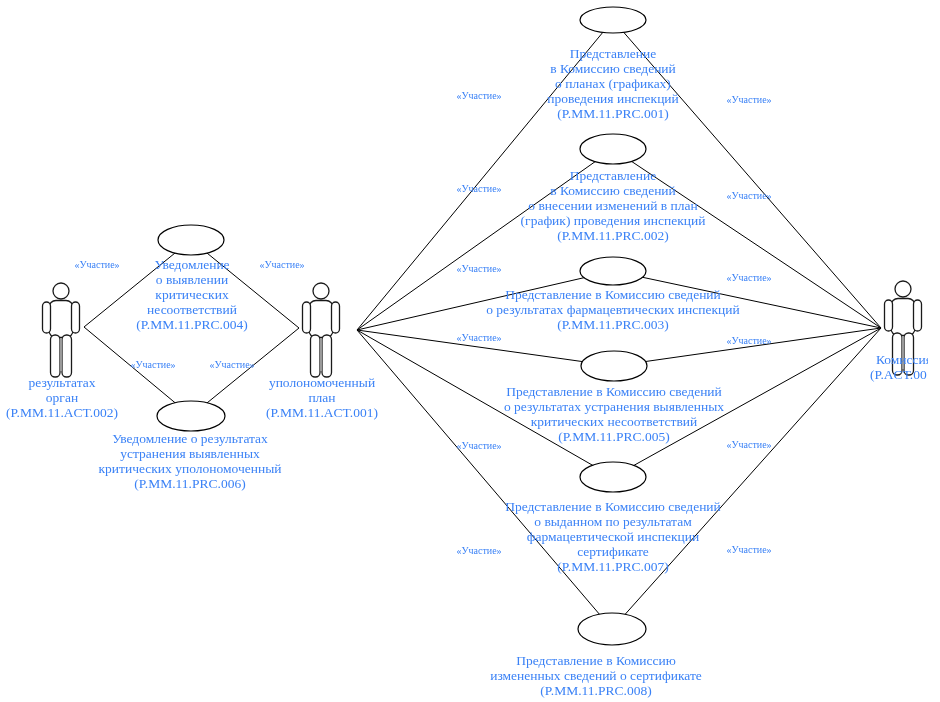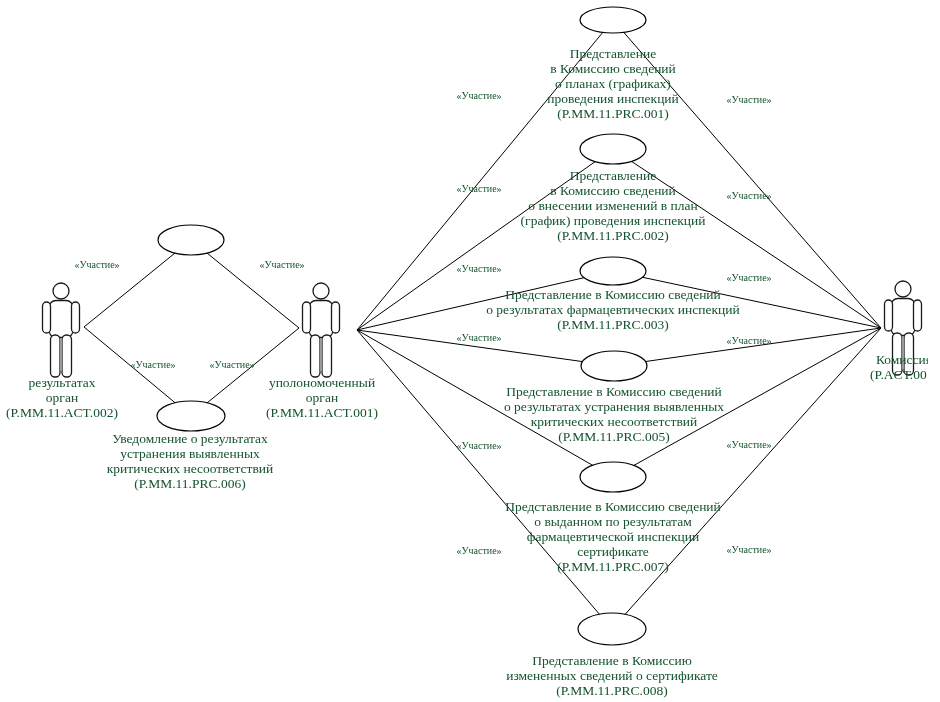--- a/index.html
+++ b/index.html
@@ -1,18 +1,18 @@
 <!DOCTYPE html>
 <html><head>
 <meta charset="utf-8">
 <style>
   html,body{margin:0;padding:0;background:#fff;}
   .canvas{
     position:relative;width:928px;height:702px;background:#ffffff;
-    font-family:"Liberation Serif", serif;color:#14532d;overflow:hidden;
+    font-family:"Liberation Serif", serif;color:#3b82f6;overflow:hidden;
   }
   .canvas > svg{position:absolute;left:0;top:0;}
   .uc-label{
     position:absolute;transform:translateX(-50%);
     text-align:center;white-space:pre-line;
     font-size:13.5px;line-height:15px;
   }
   .st-label{
     position:absolute;transform:translate(-50%,-50%);
     font-size:10px;white-space:nowrap;
@@ -92,33 +92,38 @@
 (P.MM.11.PRC.003)</div>
   <div class="uc-label" style="left:614px;top:384px">Представление в Комиссию сведений
 о результатах устранения выявленных
 критических несоответствий
 (P.MM.11.PRC.005)</div>
   <div class="uc-label" style="left:613px;top:499px">Представление в Комиссию сведений
 о выданном по результатам
 фармацевтической инспекции
 сертификате
 (P.MM.11.PRC.007)</div>
-  <div class="uc-label" style="left:612px;top:653px">Представление в Комиссию
+  <div class="uc-label" style="left:596px;top:653px">Представление в Комиссию
 измененных сведений о сертификате
 (P.MM.11.PRC.008)</div>
+  <div class="uc-label" style="left:192px;top:257px">Уведомление
+о выявлении
+критических
+несоответствий
+(P.MM.11.PRC.004)</div>
   <div class="uc-label" style="left:190px;top:431px">Уведомление о результатах
 устранения выявленных
-критических несоответствий
+критических уполономоченный
 (P.MM.11.PRC.006)</div>
 
   <div class="uc-label" style="left:62px;top:375px">результатах
 орган
 (P.MM.11.ACT.002)</div>
   <div class="uc-label" style="left:322px;top:375px">уполономоченный
-орган
+план
 (P.MM.11.ACT.001)</div>
   <div class="uc-label" style="left:904px;top:352px">Комиссия
 (P.ACT.001)</div>
 
   <span class="st-label" style="left:97px;top:264px">«Участие»</span>
   <span class="st-label" style="left:282px;top:264px">«Участие»</span>
   <span class="st-label" style="left:153px;top:364px">«Участие»</span>
   <span class="st-label" style="left:232px;top:364px">«Участие»</span>
 
   <span class="st-label" style="left:479px;top:95px">«Участие»</span>

